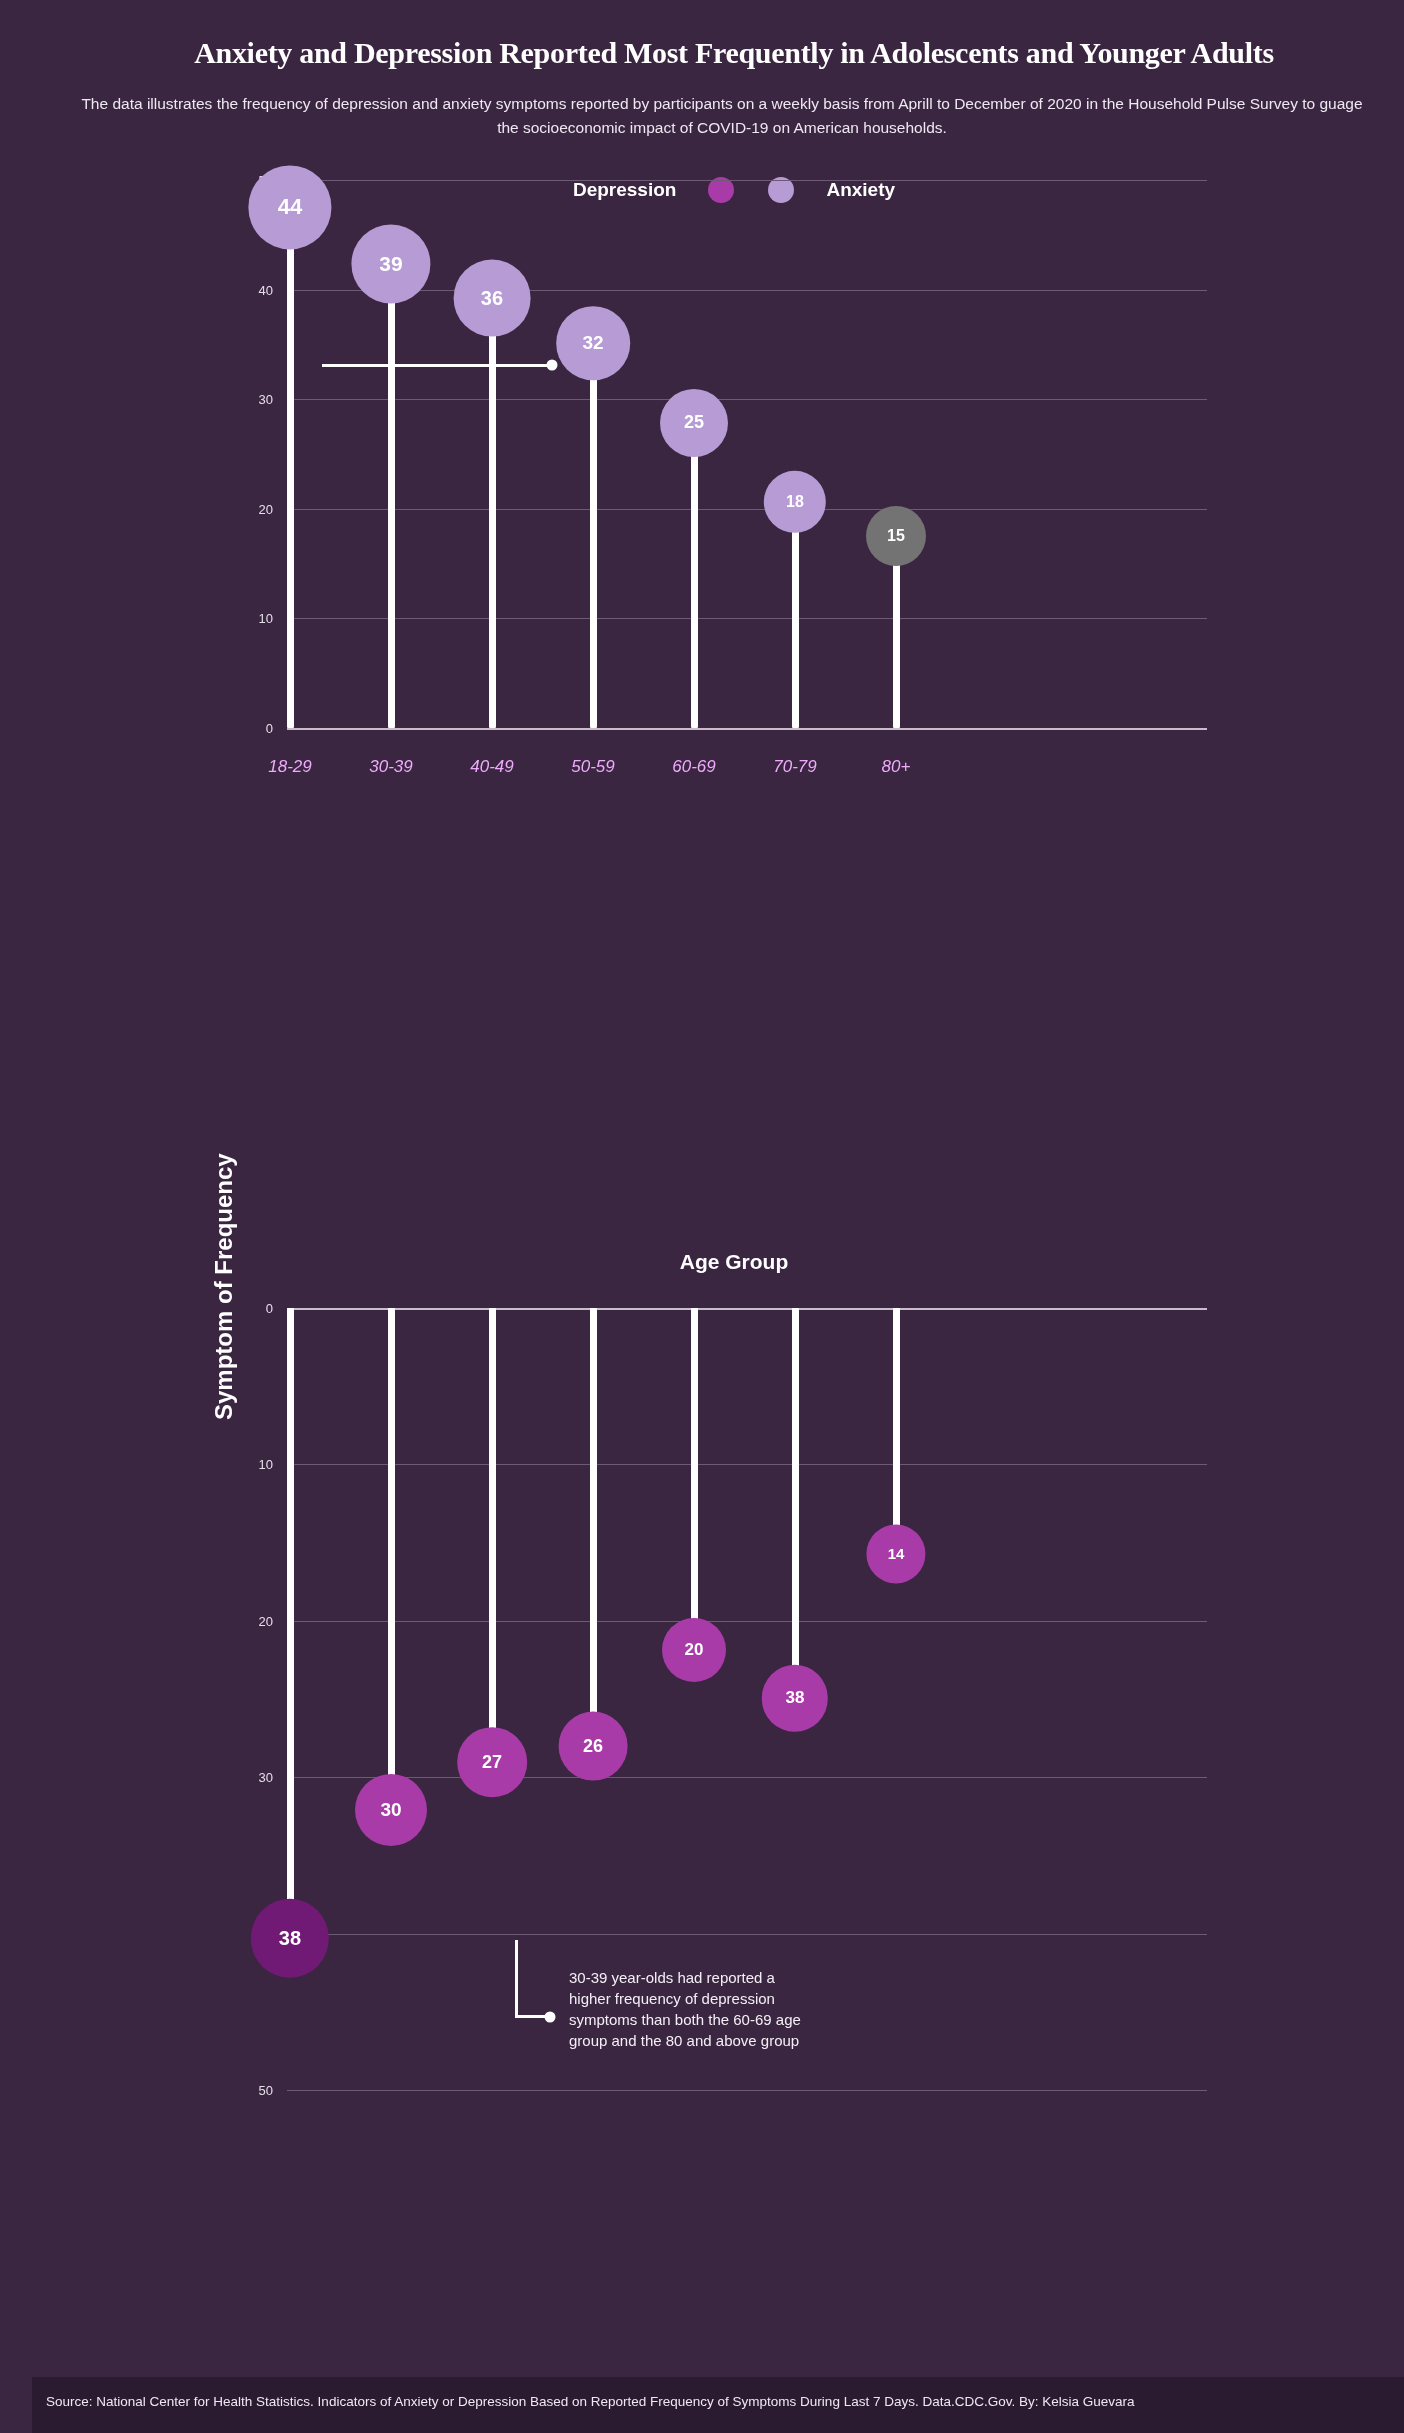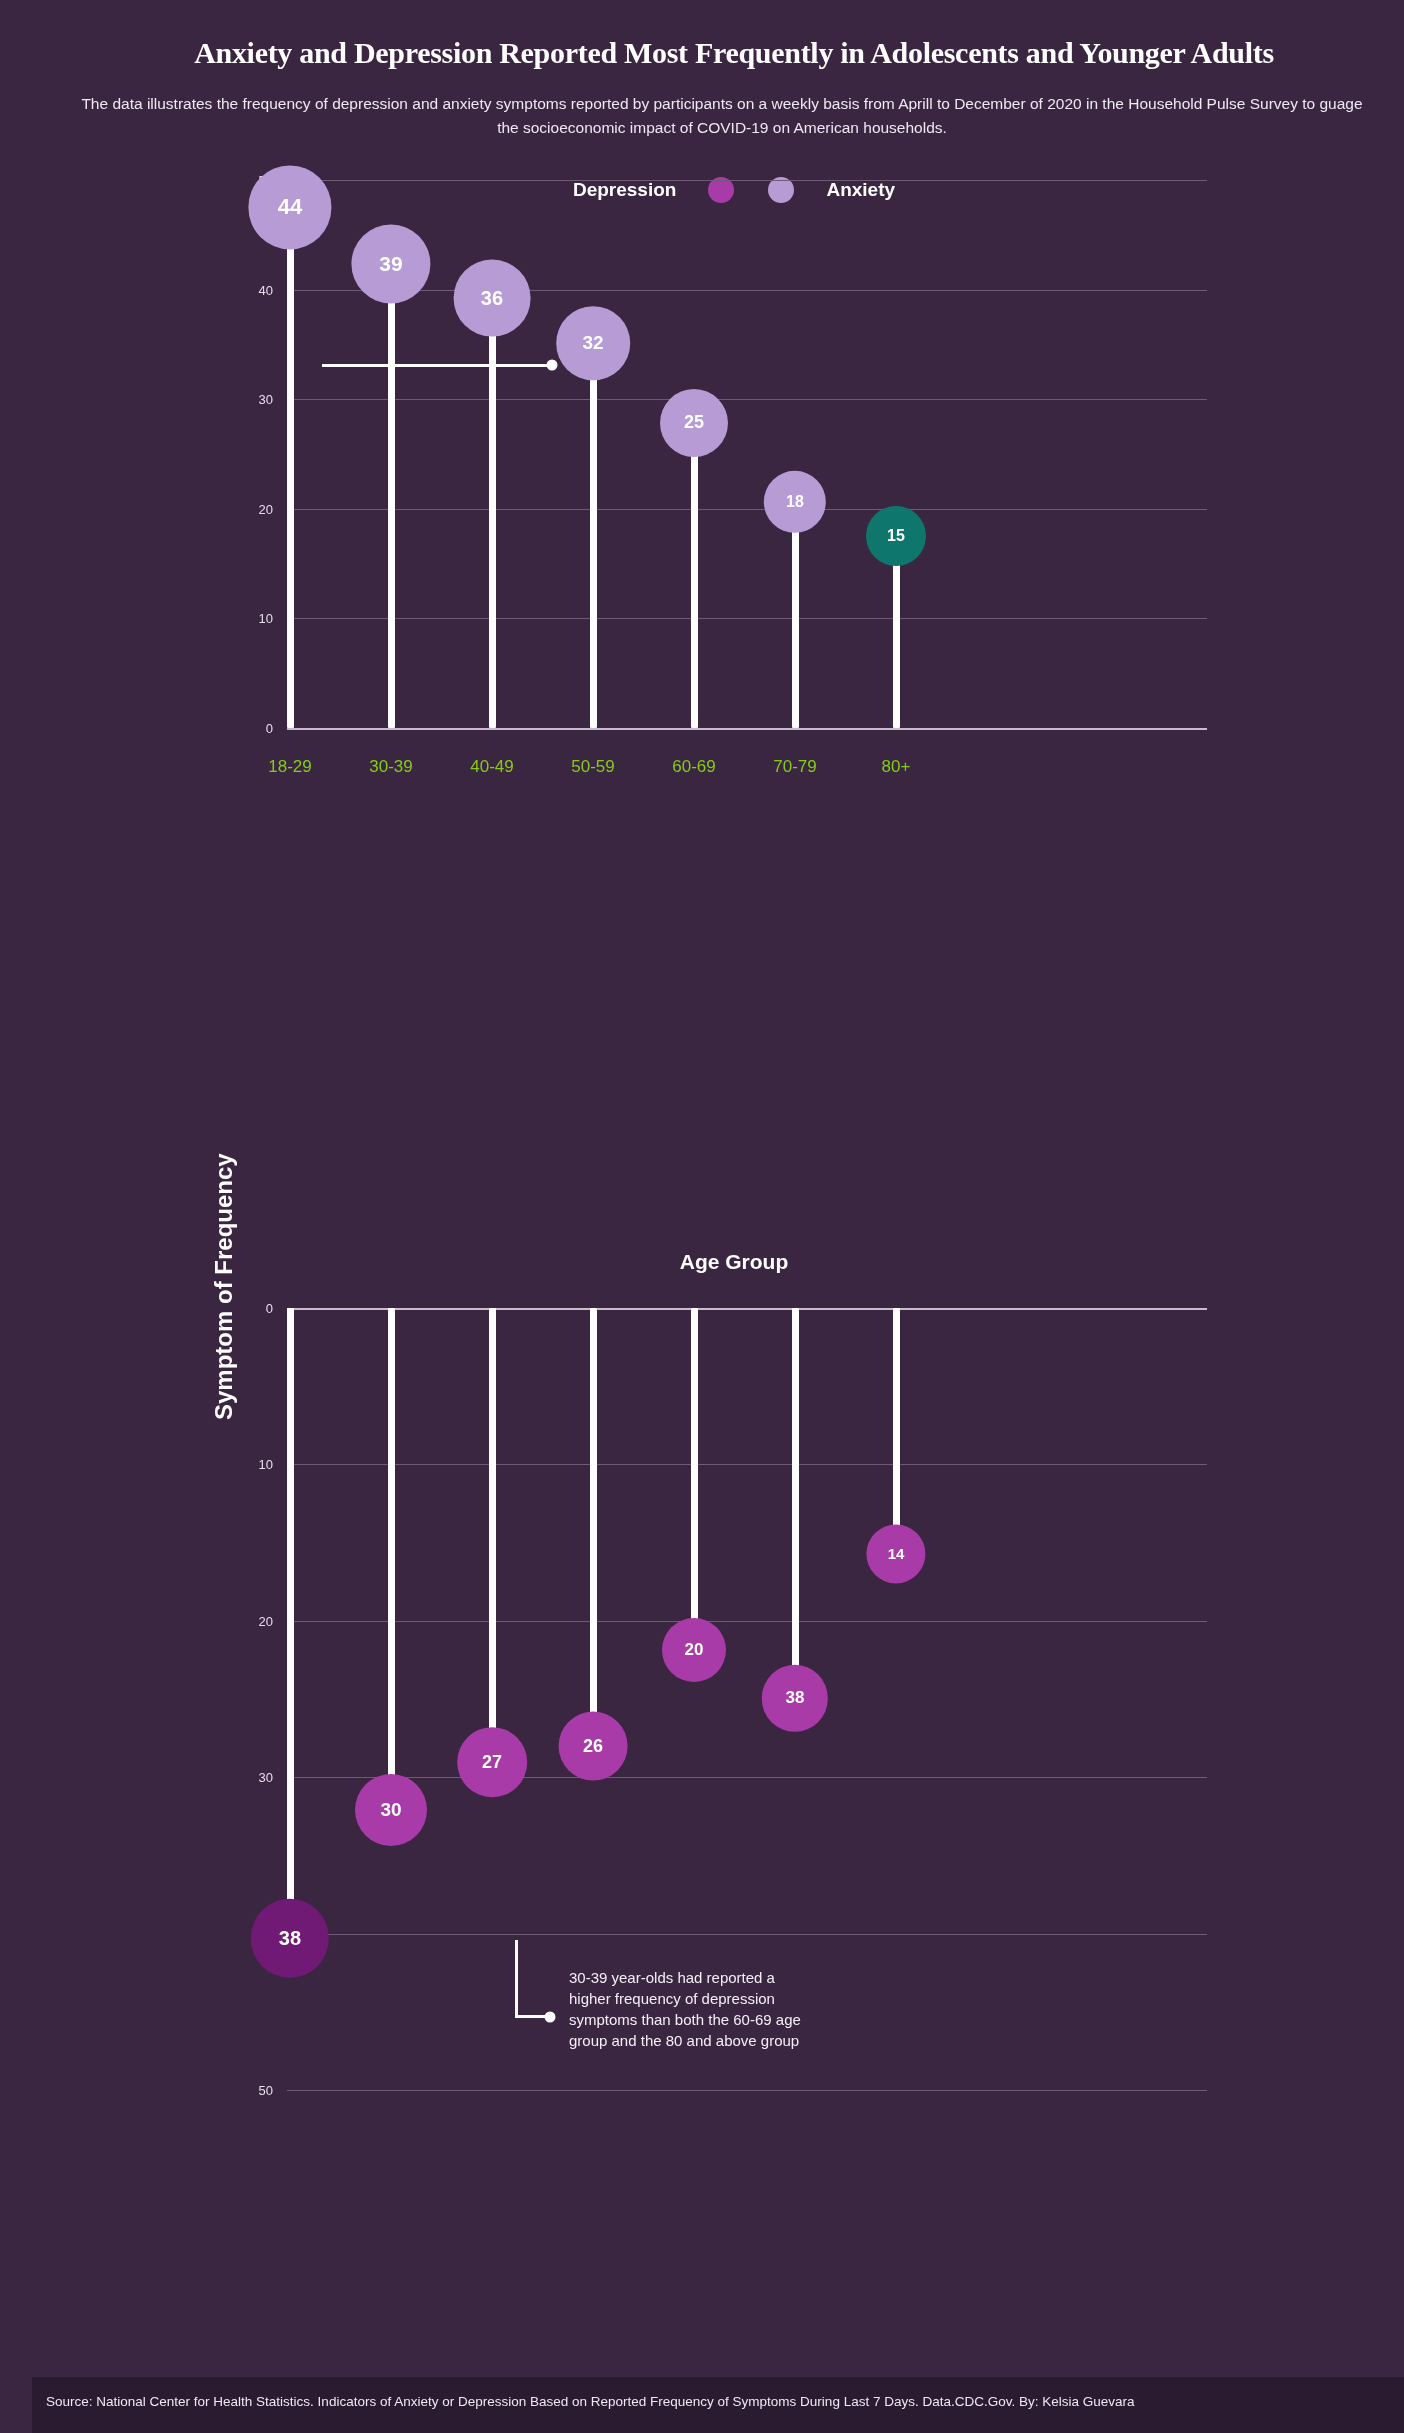--- a/index.html
+++ b/index.html
@@ -58,22 +58,22 @@
   .stem{
     position:absolute;width:7px;background:#ffffff;border-radius:1px;
   }
   .bubble{
     position:absolute;border-radius:50%;
     display:flex;align-items:center;justify-content:center;
     font-weight:bold;color:#ffffff;
     transform:translate(-50%,-50%);
   }
   .xlabel{
-    position:absolute;font-size:17px;color:#84cc16;
-    transform:translateX(-50%);white-space:nowrap;
+    position:absolute;font-size:17px;color:#f0abfc;
+    transform:translateX(-50%);white-space:nowrap;font-style:italic;
   }
 
   
   .annot-text{
     position:absolute;font-size:15px;line-height:21px;color:#f4eef6;
     white-space:pre-line;
   }
   .annot-line{position:absolute;background:#ffffff;}
   .annot-dot{
     position:absolute;width:11px;height:11px;border-radius:50%;
@@ -147,21 +147,21 @@
       <div class="stem" style="left: 557.5px; top: 377.28px; height: 350.72px;"></div>
       <div class="bubble" style="left: 561px; top: 343.424px; width: 73.6px; height: 73.6px; background: rgb(182, 155, 212); font-size: 19px;">32</div>
       <div class="xlabel" style="left: 561px; top: 757px;">50-59</div>
       <div class="stem" style="left: 658.5px; top: 454px; height: 274px;"></div>
       <div class="bubble" style="left: 662px; top: 422.72px; width: 68px; height: 68px; background: rgb(182, 155, 212); font-size: 18px;">25</div>
       <div class="xlabel" style="left: 662px; top: 757px;">60-69</div>
       <div class="stem" style="left: 759.5px; top: 530.72px; height: 197.28px;"></div>
       <div class="bubble" style="left: 763px; top: 502.016px; width: 62.4px; height: 62.4px; background: rgb(182, 155, 212); font-size: 16px;">18</div>
       <div class="xlabel" style="left: 763px; top: 757px;">70-79</div>
       <div class="stem" style="left: 860.5px; top: 563.6px; height: 164.4px;"></div>
-      <div class="bubble" style="left: 864px; top: 536px; width: 60px; height: 60px; background: #0f766e; font-size: 16px;">15</div>
+      <div class="bubble" style="left: 864px; top: 536px; width: 60px; height: 60px; background: #737373; font-size: 16px;">15</div>
       <div class="xlabel" style="left: 864px; top: 757px;">80+</div>
       <div class="annot-line" style="left: 290px; top: 364px; width: 228px; height: 3px;"></div>
       <div class="annot-dot" style="left: 520px; top: 365px;"></div>
     </div>
 
   <div class="chart" id="chart-depression" style="left:0;top:0;width:1404px;height:2433px;">
       <div class="axisline" style="top: 1308px; left: 255px; width: 920px;"></div>
       <div class="ytick" style="top: 1308px; left: 185px; width: 56px;">0</div>
       <div class="gridline" style="top: 1464.4px; left: 255px; width: 920px;"></div>
       <div class="ytick" style="top: 1464.4px; left: 185px; width: 56px;">10</div>

